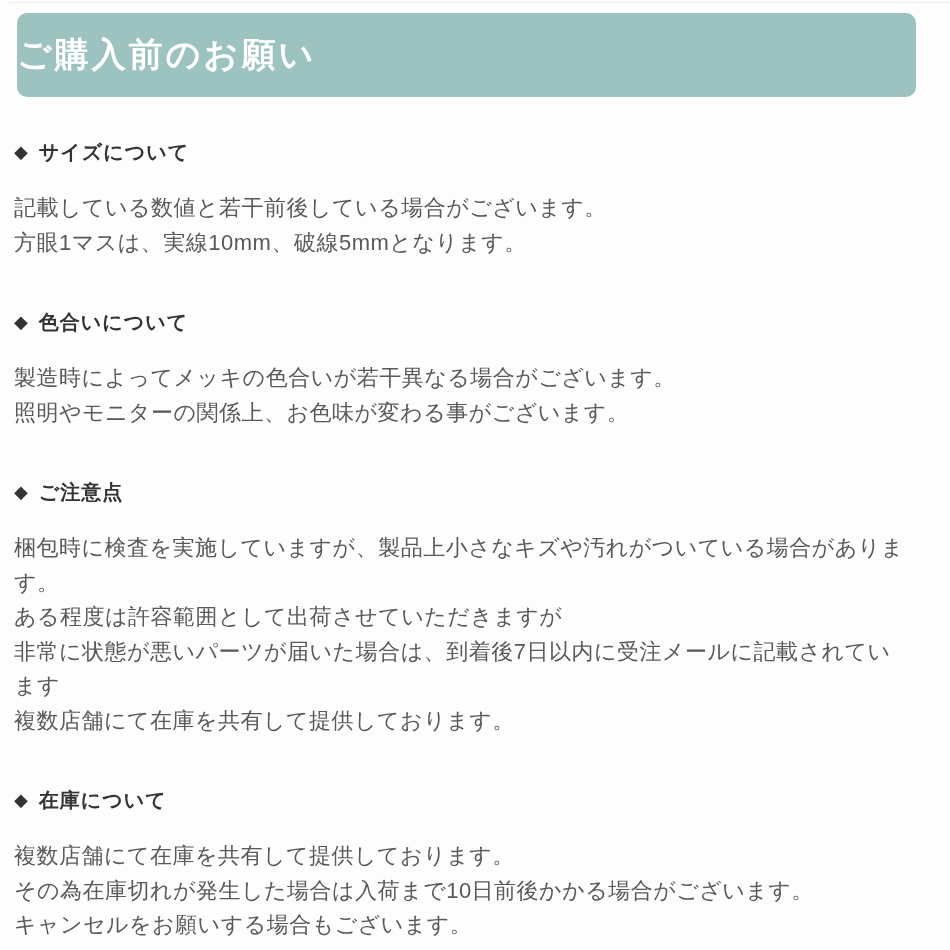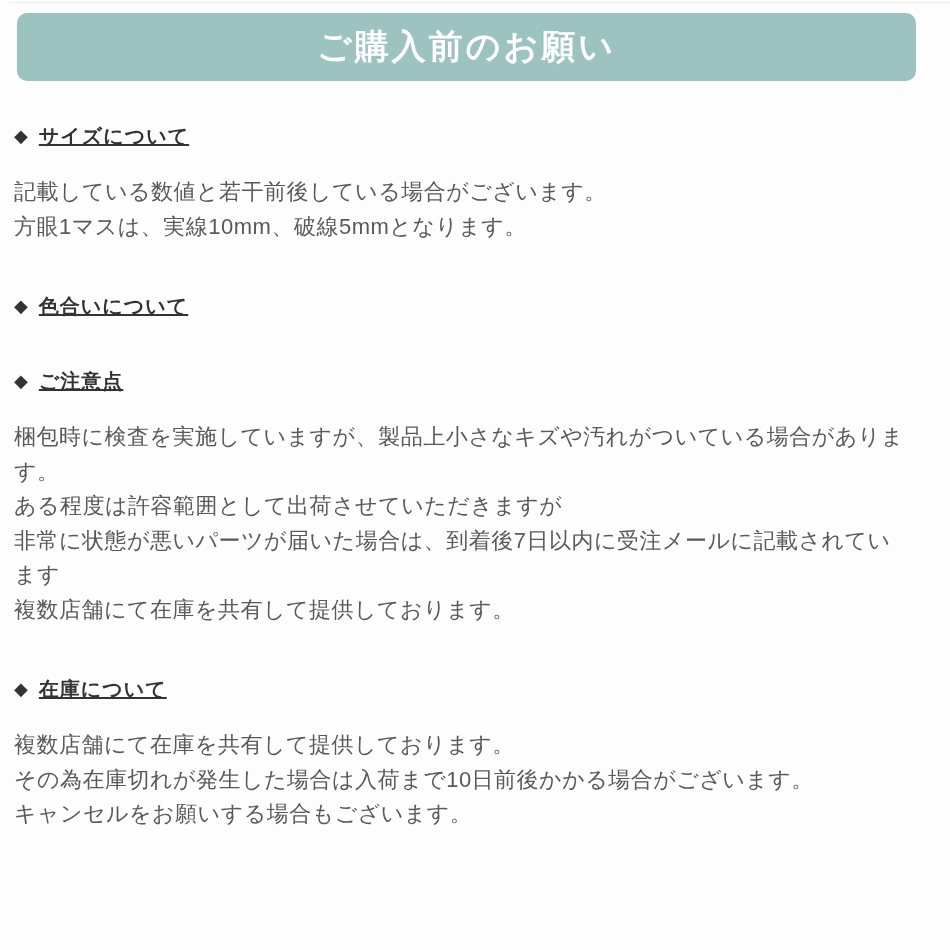--- a/index.html
+++ b/index.html
@@ -22,47 +22,45 @@
   .top-hairline {
     position: absolute;
     top: 2px;
     left: 10px;
     right: 0;
     height: 1px;
     background: #ededed;
   }
   .banner {
     margin: 13px 34px 0 17px;
-    height: 68px;
+    height: 84px;
     background: var(--banner-bg);
     border-radius: 10px;
     display: flex;
     align-items: center;
-    justify-content: center;
   }
   .banner-title {
     margin: 0;
     color: var(--banner-text);
     font-size: 34px;
     font-weight: bold;
     letter-spacing: 3px;
   }
   .content {
     padding: 0 40px 0 14px;
   }
   .section { margin-top: 49px; }
   .section:first-child { margin-top: 42px; }
   .section-heading {
     margin: 0 0 26px 0;
     font-size: 20px;
     line-height: 26px;
     font-weight: bold;
     color: var(--heading-text);
     letter-spacing: 1px;
-    text-decoration: underline;
   }
   .bullet {
     display: inline-block;
     margin-right: 10px;
     font-size: 18px;
     vertical-align: 1px;
   }
   .section-body p {
     margin: 0;
     font-size: 22px;
@@ -85,20 +83,24 @@
   <section class="section">
     <h2 class="section-heading"><span class="bullet">◆</span><span>サイズについて</span></h2>
     <div class="section-body">
       <p>記載している数値と若干前後している場合がございます。</p>
       <p>方眼1マスは、実線10mm、破線5mmとなります。</p>
     </div>
   </section>
 
   <section class="section">
     <h2 class="section-heading"><span class="bullet">◆</span><span>色合いについて</span></h2>
+    <div class="section-body">
+      <p>製造時によってメッキの色合いが若干異なる場合がございます。</p>
+      <p>照明やモニターの関係上、お色味が変わる事がございます。</p>
+    </div>
   </section>
 
 
   <section class="section">
     <h2 class="section-heading"><span class="bullet">◆</span><span>ご注意点</span></h2>
     <div class="section-body">
       <p>梱包時に検査を実施していますが、製品上小さなキズや汚れがついている場合があります。</p>
       <p>ある程度は許容範囲として出荷させていただきますが</p>
       <p>非常に状態が悪いパーツが届いた場合は、到着後7日以内に受注メールに記載されています</p>
       <p>複数店舗にて在庫を共有して提供しております。</p>

